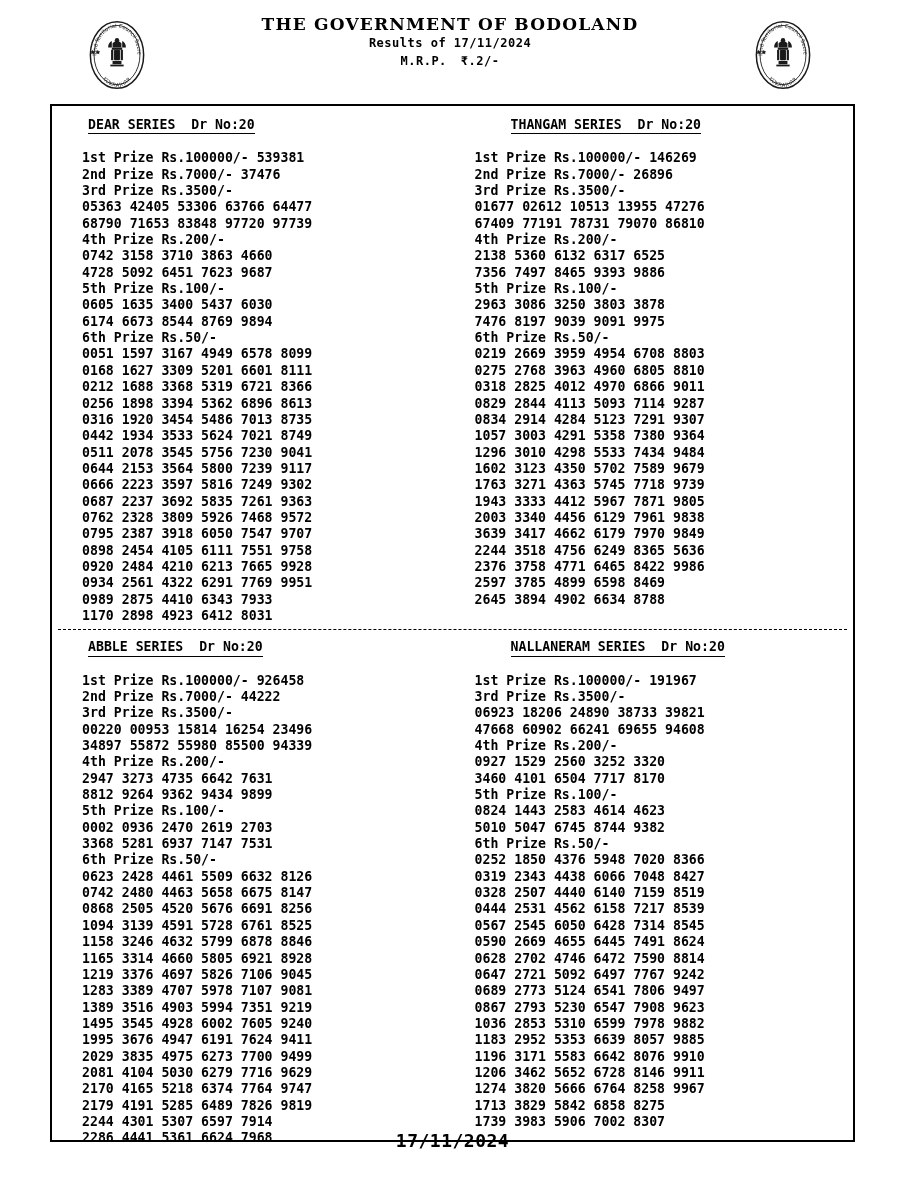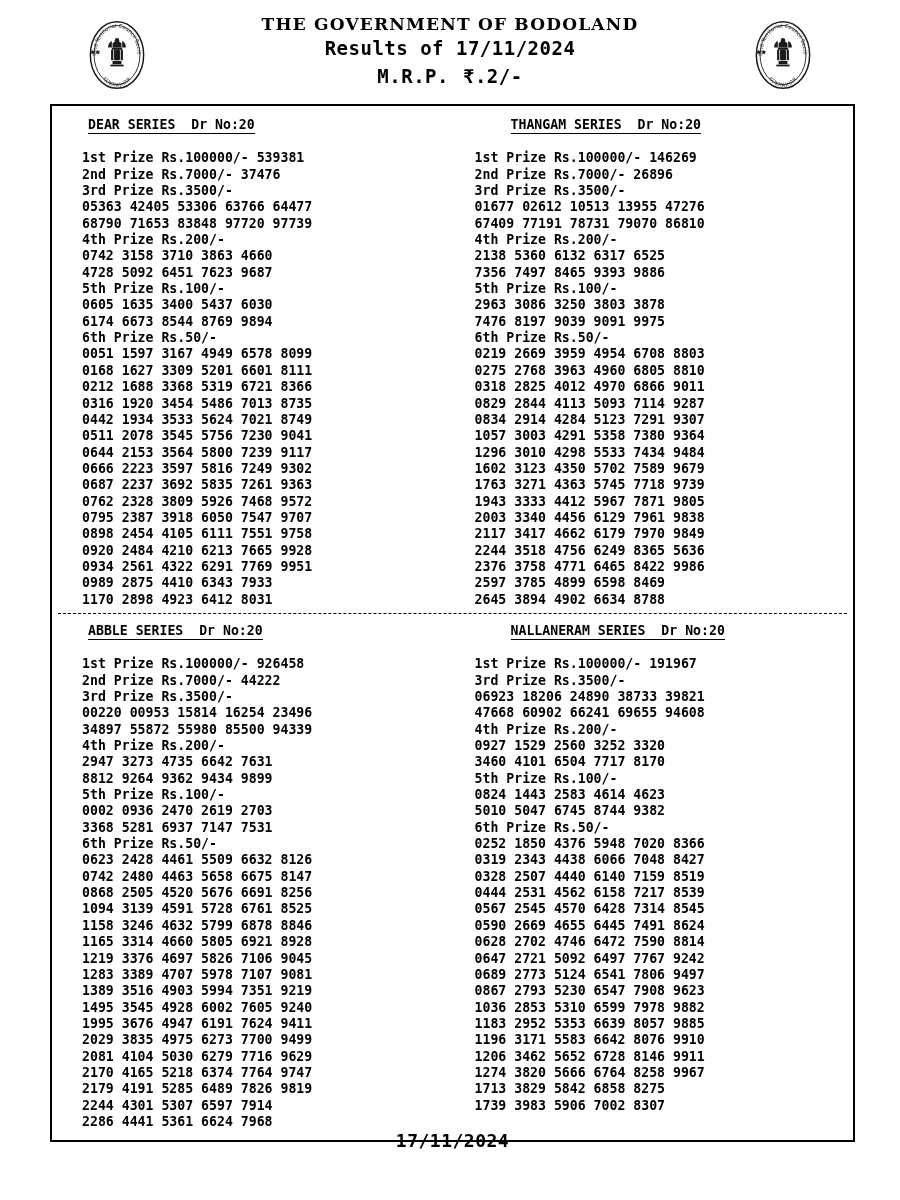--- a/index.html
+++ b/index.html
@@ -30,21 +30,21 @@
     font-weight: bold;
     font-size: 17px;
     letter-spacing: 1.2px;
     line-height: 1.25;
     margin: 0;
   }
   .header-sub {
     text-align: center;
     font-family: "DejaVu Sans Mono", "Liberation Mono", monospace;
     font-weight: bold;
-    font-size: 19px;
+    font-size: 12px;
     line-height: 1.45;
     margin: 0;
     letter-spacing: 0.5px;
   }
   .header-sub .mrp-gap { display: inline-block; width: 14px; }
 
   .emblem {
     position: absolute;
     top: 18px;
     width: 74px;
@@ -209,20 +209,21 @@
           <div class="line">4th Prize Rs.200/-</div>
           <div class="line">0742 3158 3710 3863 4660</div>
           <div class="line">4728 5092 6451 7623 9687</div>
           <div class="line">5th Prize Rs.100/-</div>
           <div class="line">0605 1635 3400 5437 6030</div>
           <div class="line">6174 6673 8544 8769 9894</div>
           <div class="line">6th Prize Rs.50/-</div>
           <div class="line">0051 1597 3167 4949 6578 8099</div>
           <div class="line">0168 1627 3309 5201 6601 8111</div>
           <div class="line">0212 1688 3368 5319 6721 8366</div>
+          <div class="line">0256 1898 3394 5362 6896 8613</div>
           <div class="line">0316 1920 3454 5486 7013 8735</div>
           <div class="line">0442 1934 3533 5624 7021 8749</div>
           <div class="line">0511 2078 3545 5756 7230 9041</div>
           <div class="line">0644 2153 3564 5800 7239 9117</div>
           <div class="line">0666 2223 3597 5816 7249 9302</div>
           <div class="line">0687 2237 3692 5835 7261 9363</div>
           <div class="line">0762 2328 3809 5926 7468 9572</div>
           <div class="line">0795 2387 3918 6050 7547 9707</div>
           <div class="line">0898 2454 4105 6111 7551 9758</div>
           <div class="line">0920 2484 4210 6213 7665 9928</div>
@@ -248,21 +249,21 @@
           <div class="line">0275 2768 3963 4960 6805 8810</div>
           <div class="line">0318 2825 4012 4970 6866 9011</div>
           <div class="line">0829 2844 4113 5093 7114 9287</div>
           <div class="line">0834 2914 4284 5123 7291 9307</div>
           <div class="line">1057 3003 4291 5358 7380 9364</div>
           <div class="line">1296 3010 4298 5533 7434 9484</div>
           <div class="line">1602 3123 4350 5702 7589 9679</div>
           <div class="line">1763 3271 4363 5745 7718 9739</div>
           <div class="line">1943 3333 4412 5967 7871 9805</div>
           <div class="line">2003 3340 4456 6129 7961 9838</div>
-          <div class="line">2117 3417 4662 6179 7970 9849</div>
+          <div class="line">3639 3417 4662 6179 7970 9849</div>
           <div class="line">2244 3518 4756 6249 8365 5636</div>
           <div class="line">2376 3758 4771 6465 8422 9986</div>
           <div class="line">2597 3785 4899 6598 8469</div>
           <div class="line">2645 3894 4902 6634 8788</div>
         </div>
       </div>
   </div>
 
   <hr class="divider">
 
@@ -310,21 +311,21 @@
           <div class="line">0927 1529 2560 3252 3320</div>
           <div class="line">3460 4101 6504 7717 8170</div>
           <div class="line">5th Prize Rs.100/-</div>
           <div class="line">0824 1443 2583 4614 4623</div>
           <div class="line">5010 5047 6745 8744 9382</div>
           <div class="line">6th Prize Rs.50/-</div>
           <div class="line">0252 1850 4376 5948 7020 8366</div>
           <div class="line">0319 2343 4438 6066 7048 8427</div>
           <div class="line">0328 2507 4440 6140 7159 8519</div>
           <div class="line">0444 2531 4562 6158 7217 8539</div>
-          <div class="line">0567 2545 4570 6428 7314 8545</div>
+          <div class="line">0567 2545 6050 6428 7314 8545</div>
           <div class="line">0590 2669 4655 6445 7491 8624</div>
           <div class="line">0628 2702 4746 6472 7590 8814</div>
           <div class="line">0647 2721 5092 6497 7767 9242</div>
           <div class="line">0689 2773 5124 6541 7806 9497</div>
           <div class="line">0867 2793 5230 6547 7908 9623</div>
           <div class="line">1036 2853 5310 6599 7978 9882</div>
           <div class="line">1183 2952 5353 6639 8057 9885</div>
           <div class="line">1196 3171 5583 6642 8076 9910</div>
           <div class="line">1206 3462 5652 6728 8146 9911</div>
           <div class="line">1274 3820 5666 6764 8258 9967</div>

